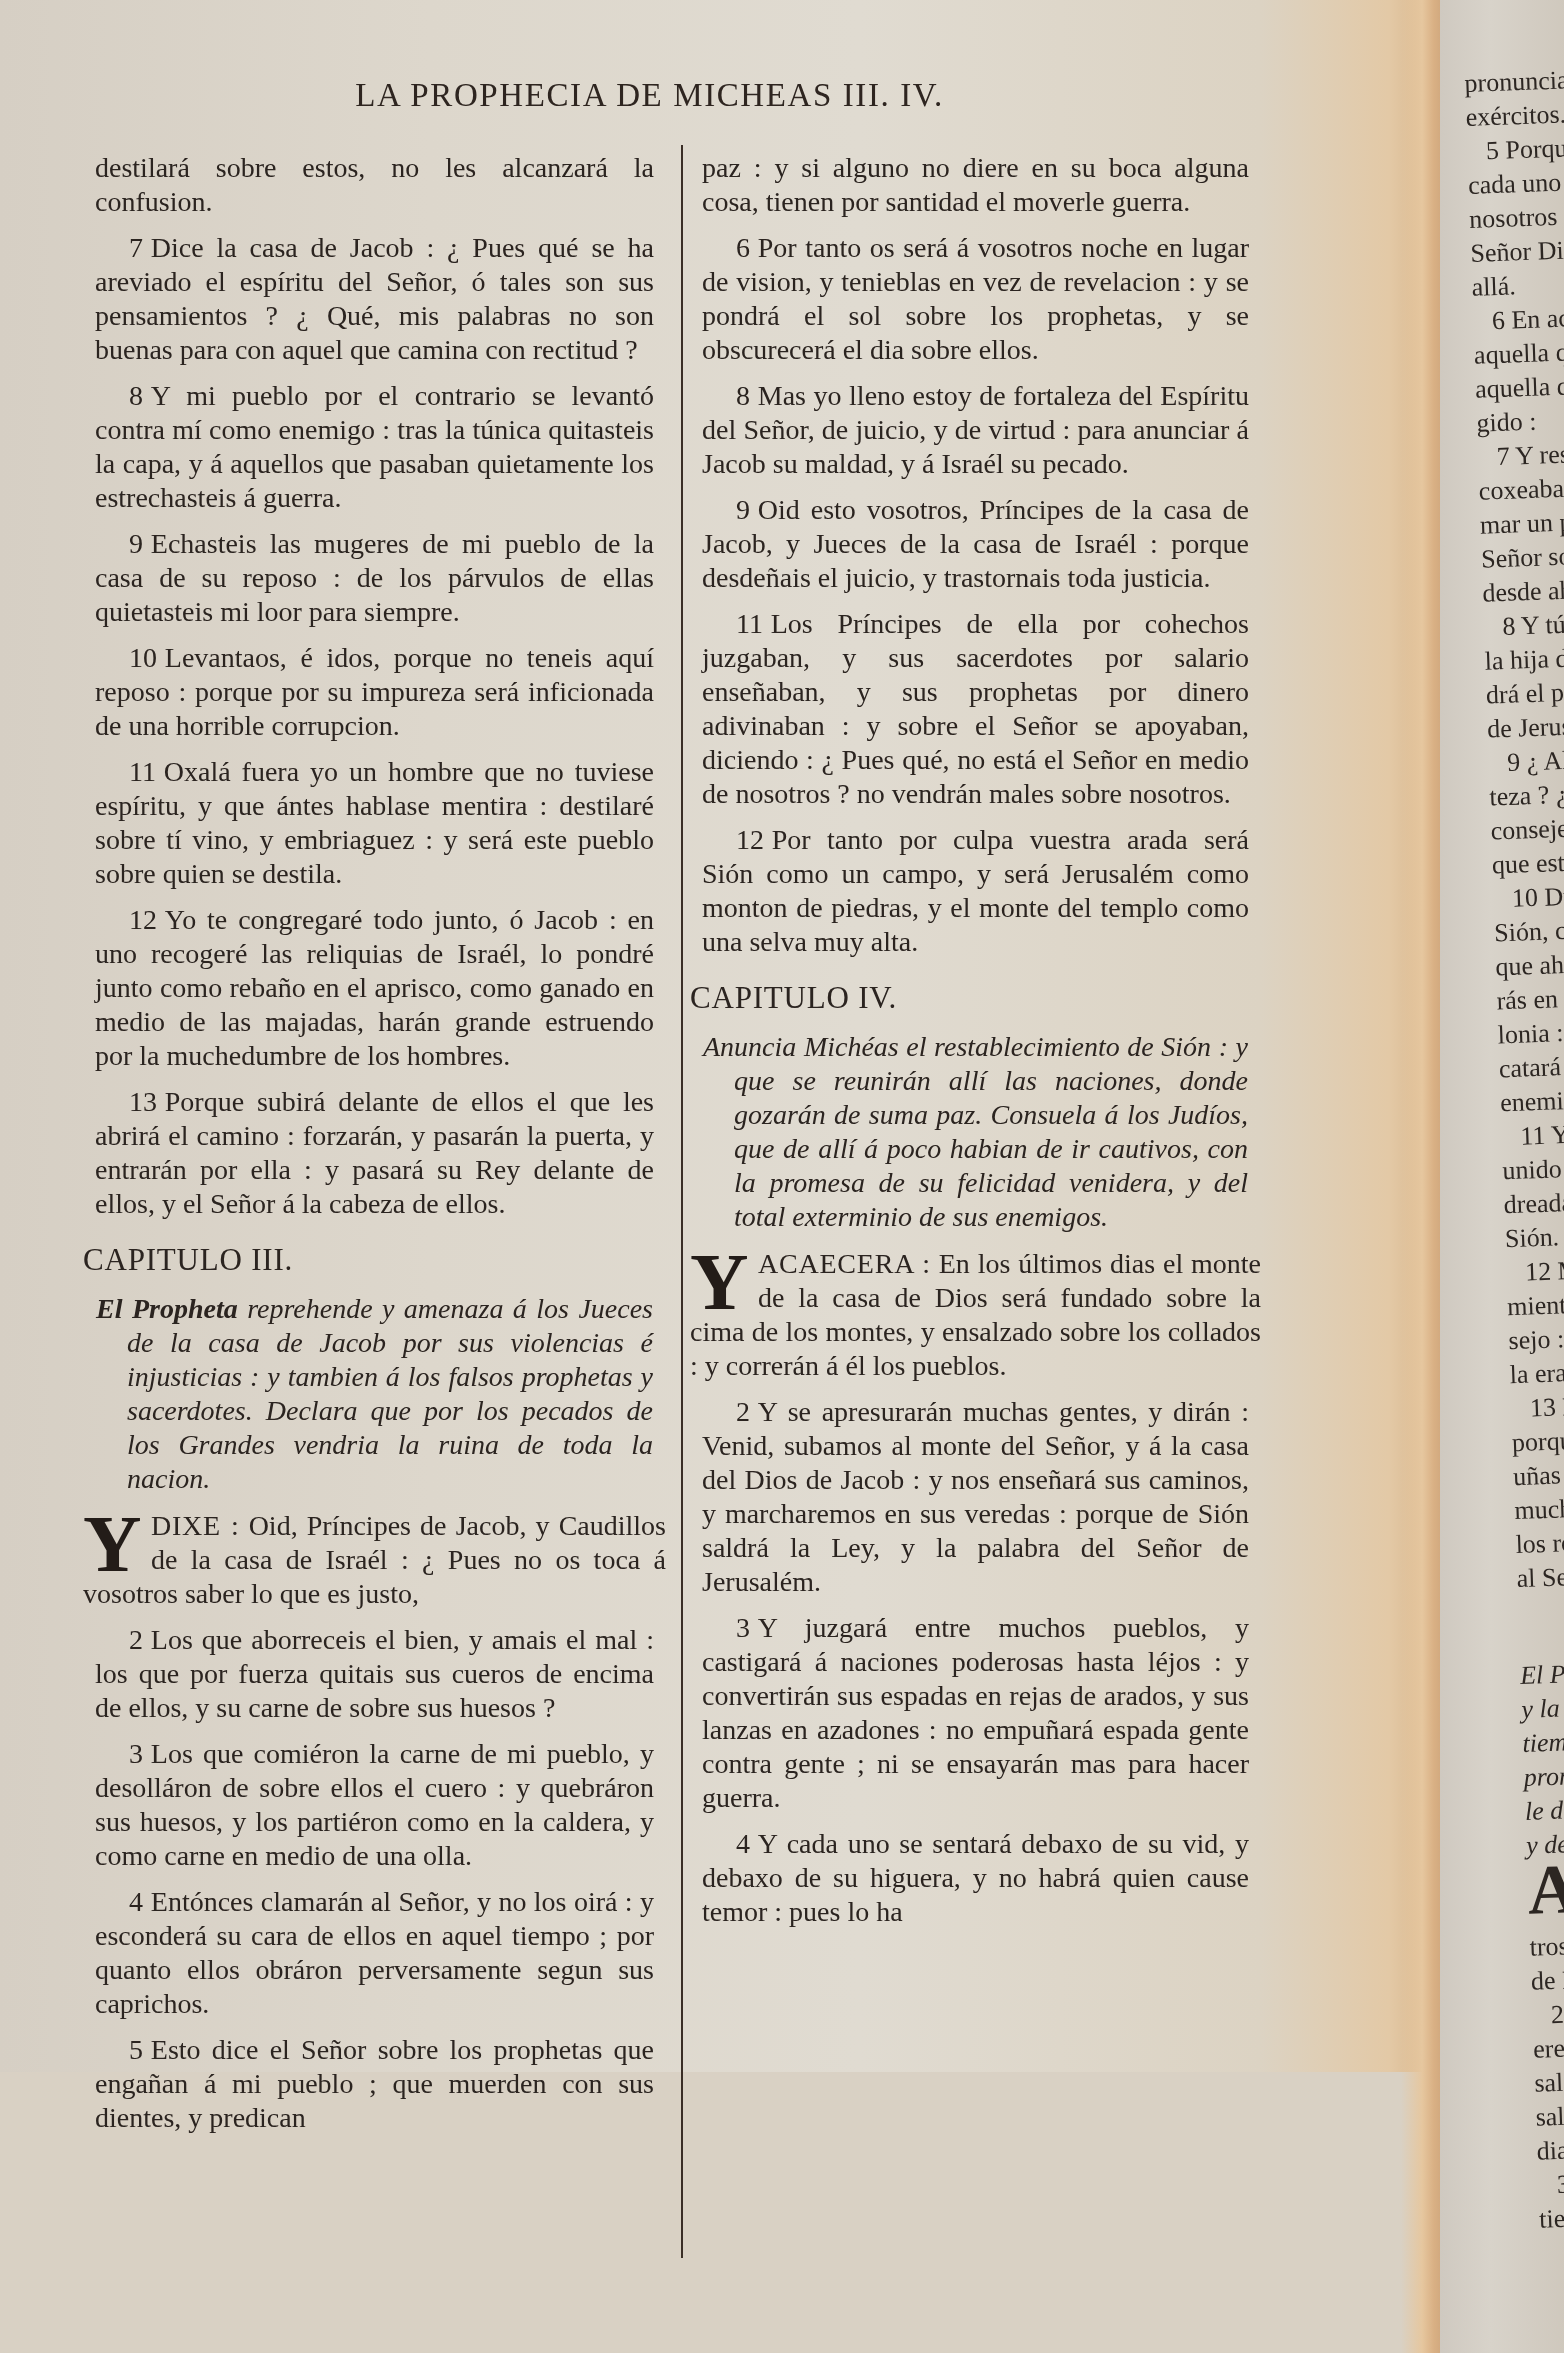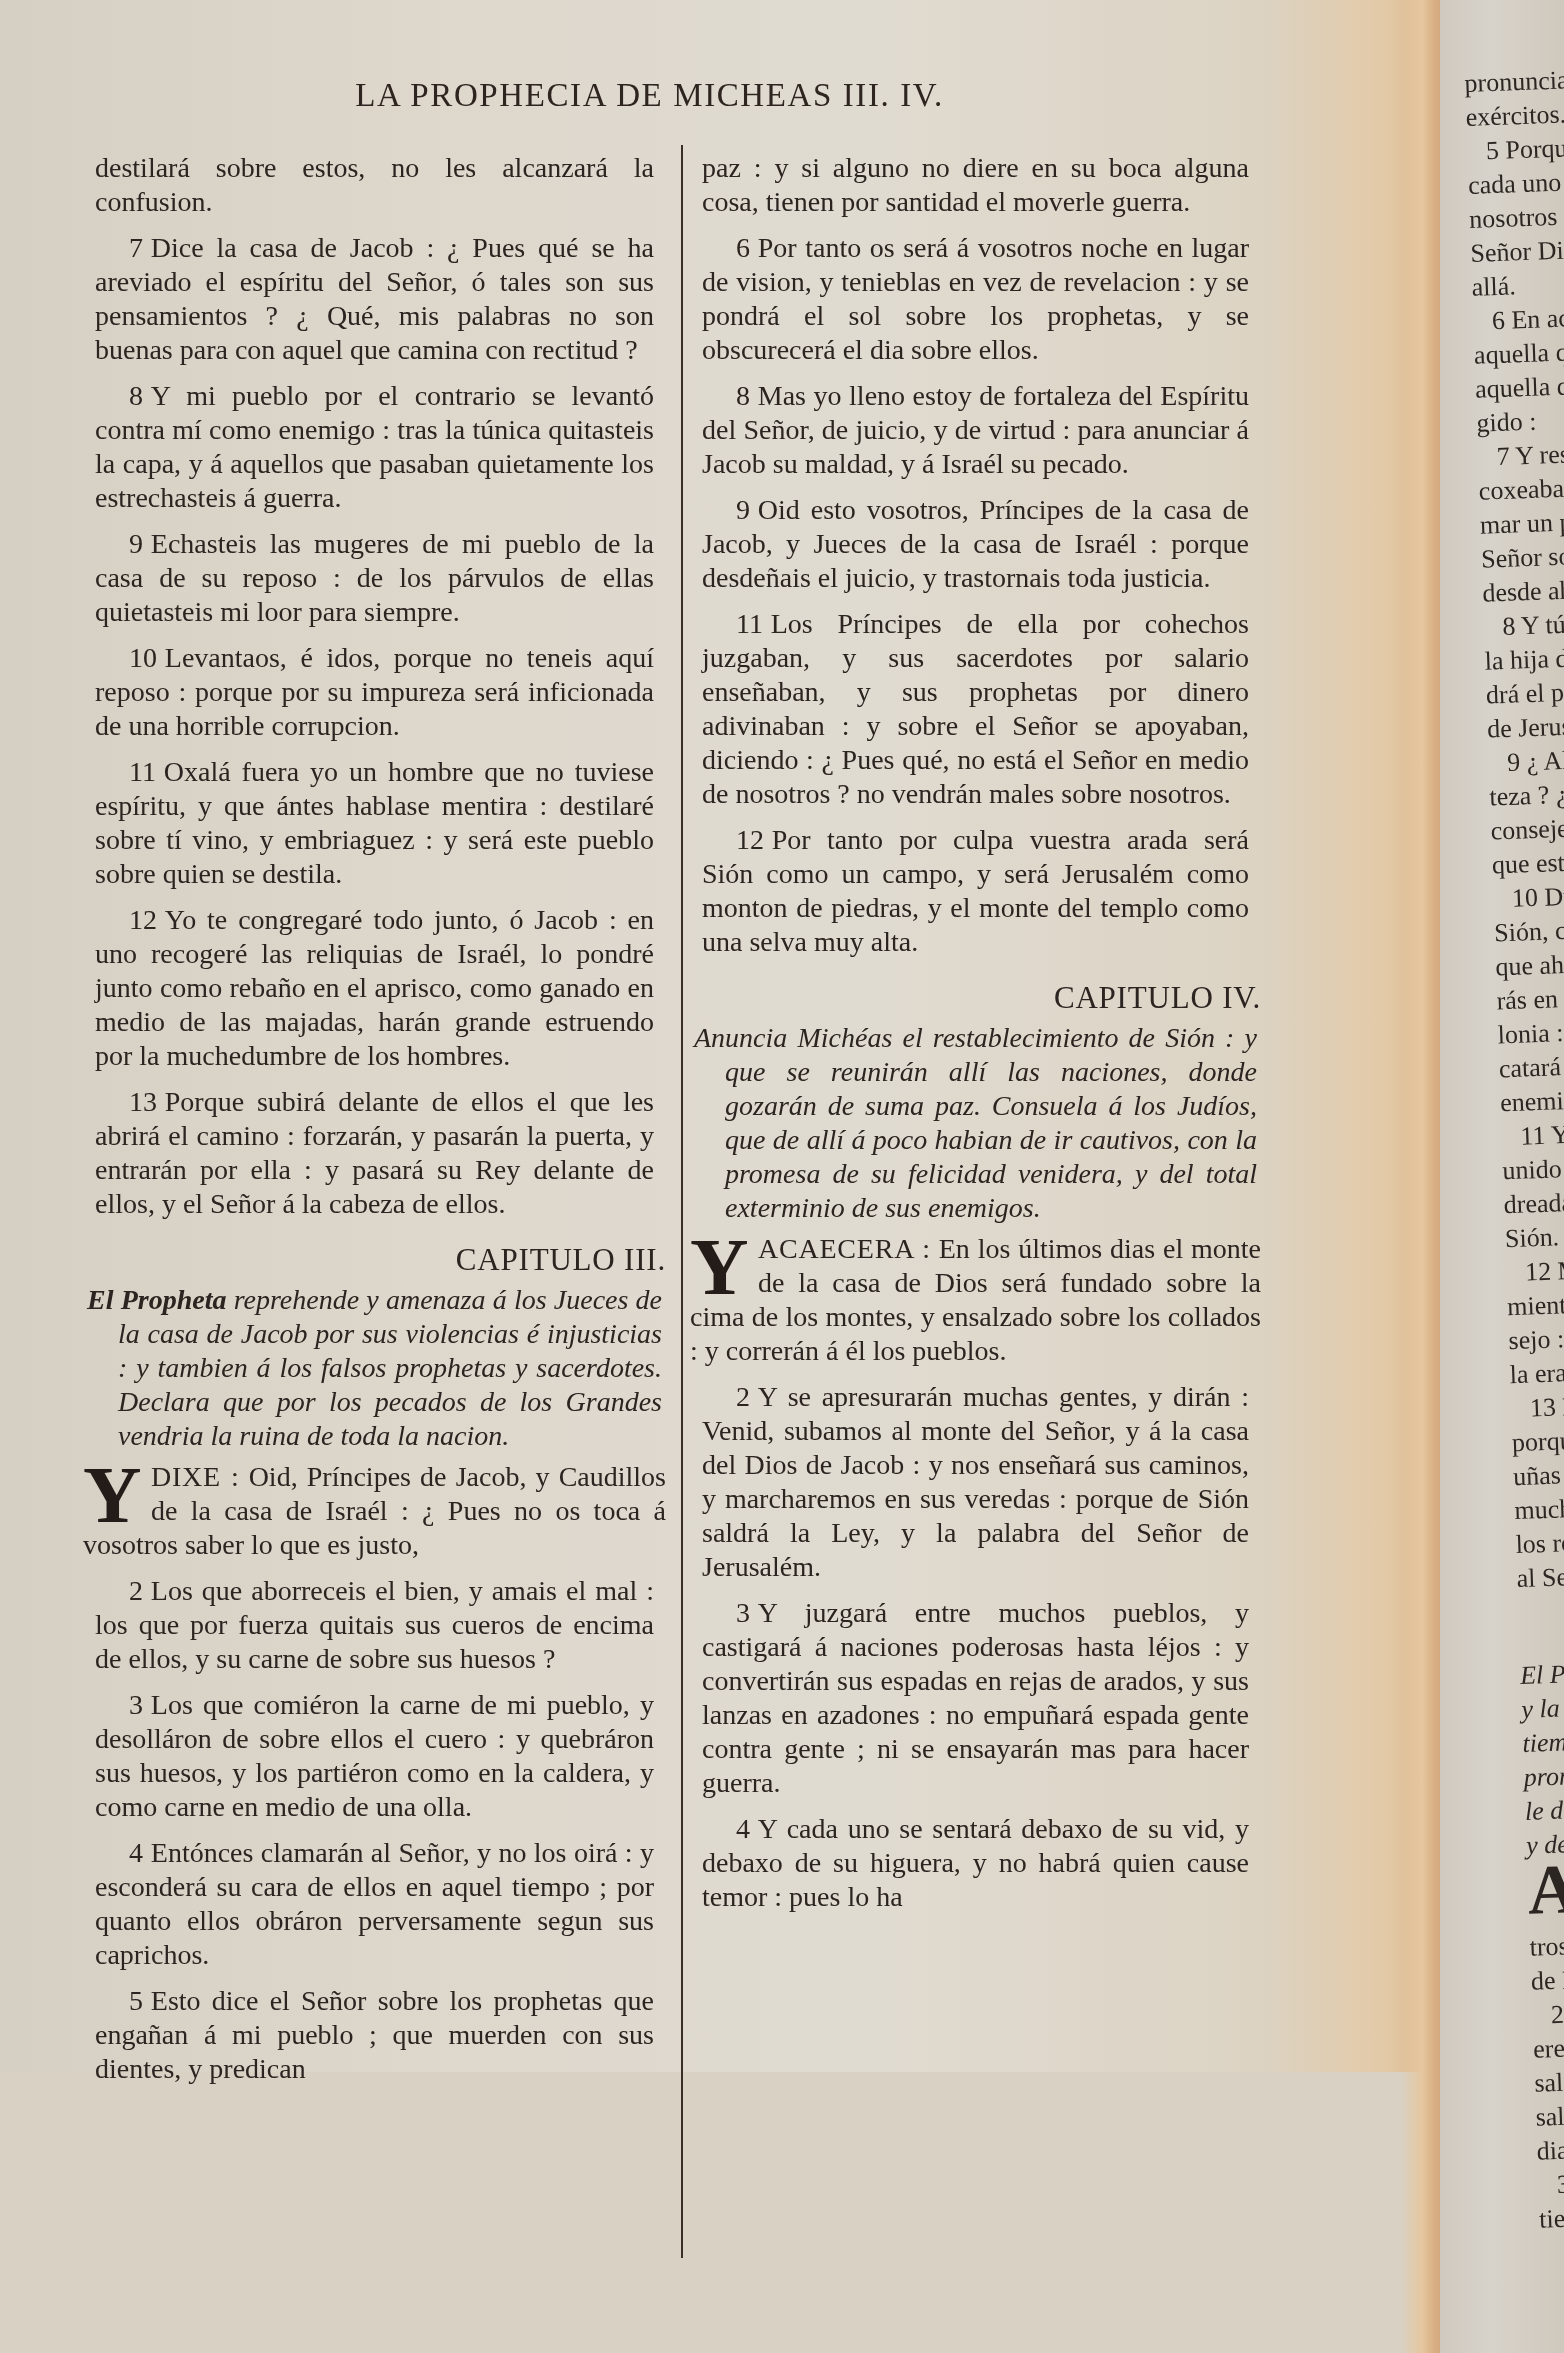--- a/index.html
+++ b/index.html
@@ -34,25 +34,25 @@
   .col-left { left: 83px; }
   .col-mid  { left: 690px; width: 571px; }
   .divider {
     position: absolute; left: 681px; top: 145px; width: 1.6px; height: 2113px;
     background: #3a2e26;
   }
   .verse { text-indent: 34px; margin: 12px; }
   .verse.cont { text-indent: 0; }
   .verse .num { margin-right: 7.8px; }
   .chapter-title {
-    text-align: right; font-size: 31px; letter-spacing: 0.8px;
+    text-align: left; font-size: 31px; letter-spacing: 0.8px;
     margin: 20.3px 0 0 0; line-height: 38px;
   }
   .summary {
-    font-style: italic; margin: 4px;
+    font-style: italic; margin: 13px;
     padding-left: 31px; text-indent: -31px;
   }
   .summary .lead { font-weight: bold; }
   .dropcap-para { margin: 6.3px 0 0 0; text-indent: 0; }
   .dropcap {
     float: left; font-size: 81px; line-height: 64px; font-weight: bold;
     margin: 3.1px 9.4px 0 0; color: #231c18;
   }
   .smallcaps { letter-spacing: 0.8px; }
   .facing-text {

